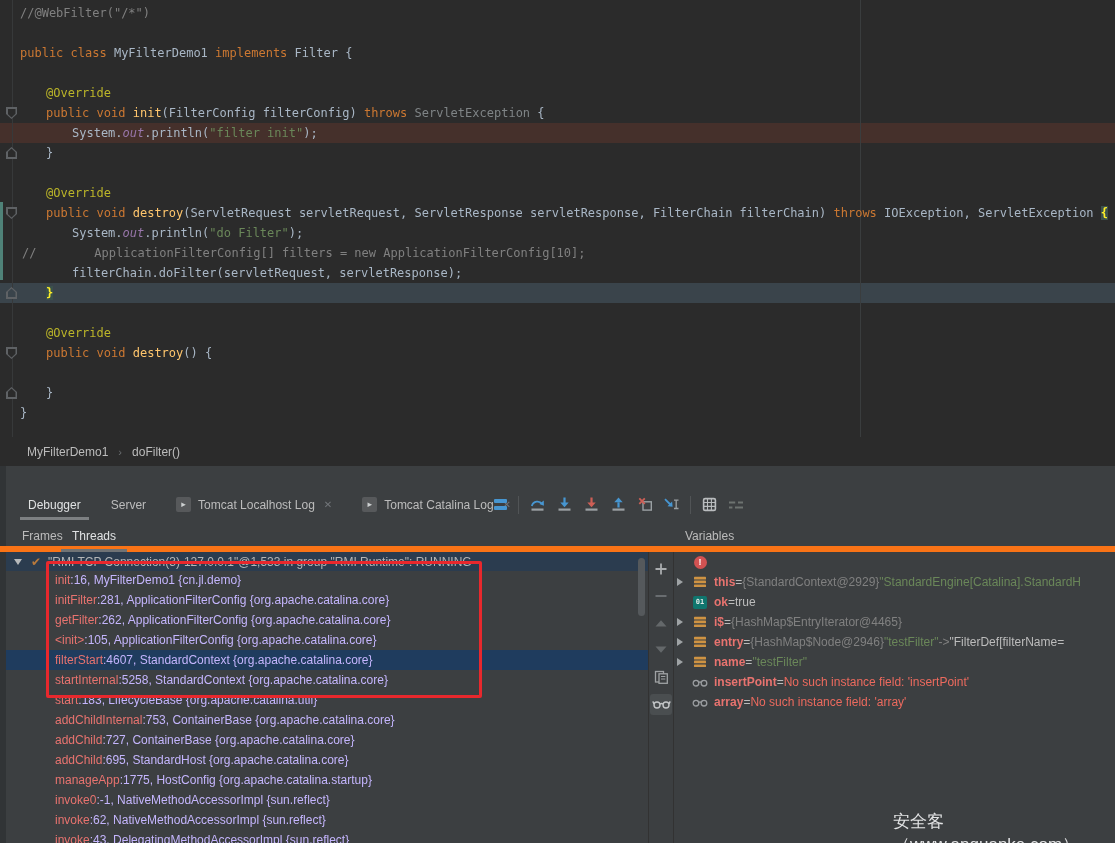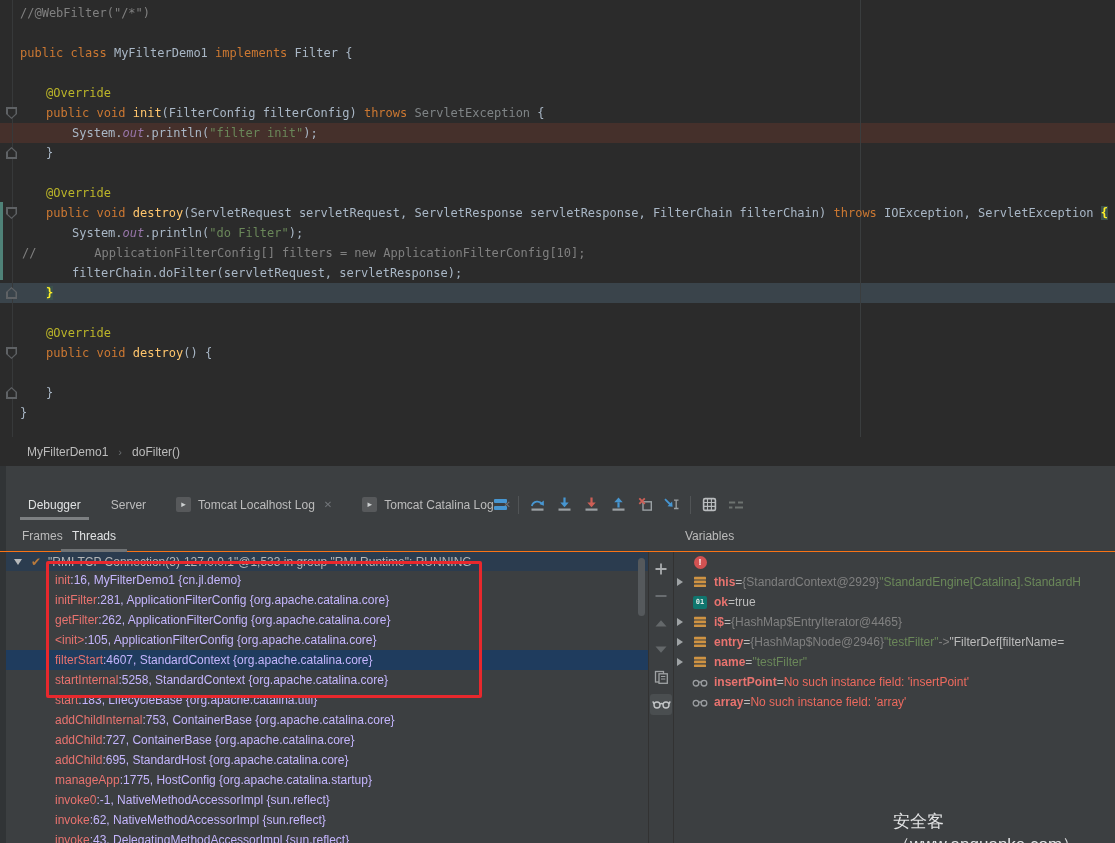--- a/index.html
+++ b/index.html
@@ -44,21 +44,21 @@
   .dtab.selected::after { content:""; position:absolute; left:0; right:0; bottom:0; height:3px; background:#7d8082; }
   .tab-console-ic { width:15px; height:15px; background:#57595b; border-radius:2px; margin-right:7px;
     display:flex; align-items:center; justify-content:center; color:#cdd0d1; font-size:9px; line-height:15px; }
   .tab-close { margin-left:9px; color:#72767a; font-size:10px; }
   #dbg-toolbar { position:absolute; left:491px; top:23px; height:31px; display:flex; align-items:center; gap:9px; }
   .tbtn { width:18px; height:18px; display:flex; align-items:center; justify-content:center; }
   .tsep { width:1px; height:18px; background:#515456; display:inline-block; }
   .hb { display:flex; flex-direction:column; gap:3px; }
   .hb i { width:13px; height:4px; background:#4796d1; border-radius:1px; }
 
-  #subtabs { position:absolute; left:0; top:54px; width:1115px; height:32px; border-bottom:1px solid #f97316; }
+  #subtabs { position:absolute; left:0; top:54px; width:1115px; height:32px; border-bottom:6px solid #f97316; }
   .stab { position:absolute; top:0; height:32px; display:flex; align-items:center; padding:0 11px;
     font-size:12px; color:#bcbcbc; }
   .stab.selected { color:#e0e2e3; }
   .stab.selected::after { content:""; position:absolute; left:0; right:0; bottom:0; height:3px; background:#707375; }
   #vars-title { position:absolute; left:685px; top:54px; height:32px; display:flex; align-items:center;
     font-size:12px; color:#bcbcbc; }
 
   
   #frames-panel { position:absolute; left:0; top:86px; width:648px; height:291px; overflow:hidden;
     font-size:12px; }

